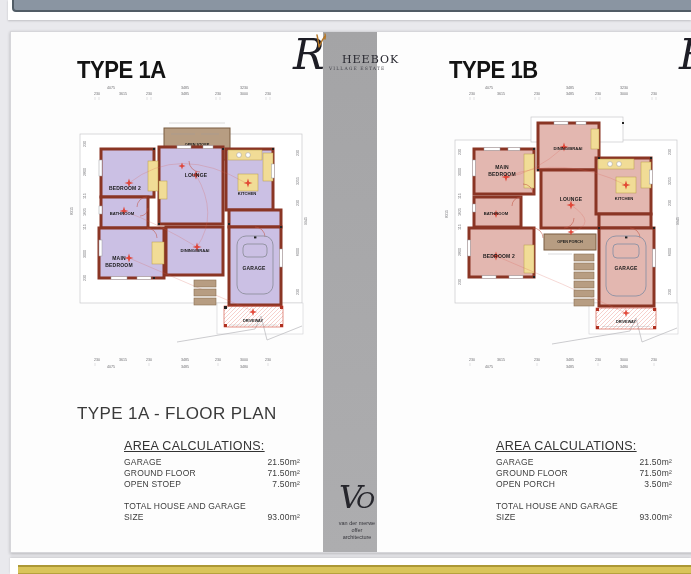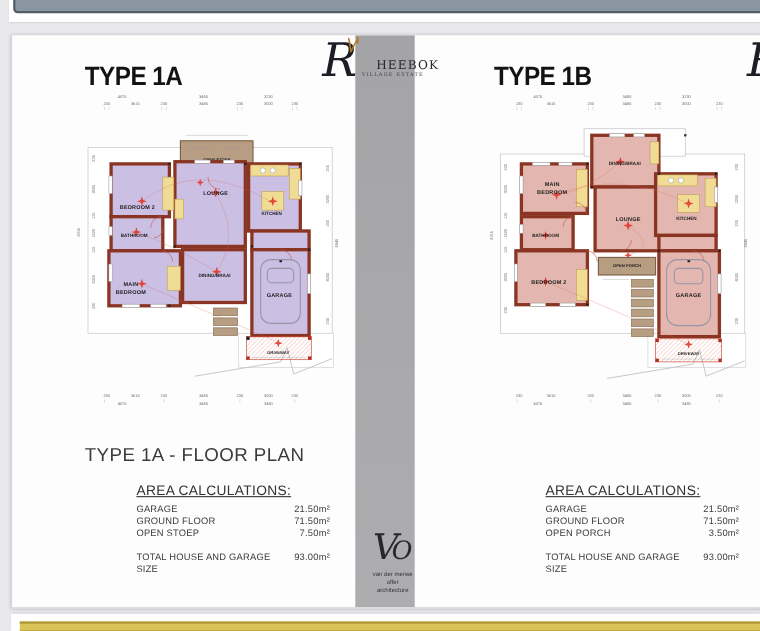--- a/index.html
+++ b/index.html
@@ -21,21 +21,21 @@
 
   .plan-caption{position:absolute;font-size:17px;color:#3a3a3a;letter-spacing:.4px;white-space:nowrap;}
   .cap-a{left:66px;top:372px;}
   .cap-b{left:438px;top:372px;}
 
   .area{position:absolute;width:176px;color:#3c3c3c;margin-left:48px;}
   .area-a{left:65px;top:407px;}
   .area-b{left:437px;top:407px;}
   .area-heading{font-size:12.5px;letter-spacing:.3px;text-decoration:underline;color:#333;margin-bottom:4px;white-space:nowrap;}
   .arow{display:flex;justify-content:space-between;font-size:8.5px;line-height:11px;letter-spacing:.2px;}
-  .arow.total{margin-top:11px;}
+  .arow.total{margin-top:11px;align-items:flex-end;}
 
   
   .logo-r{position:absolute;font-family:"DejaVu Serif",serif;font-style:italic;font-size:42px;line-height:42px;color:#1d1d25;top:2px;}
   .logo-r.a{left:282px;}
   .logo-r.b{left:668px;}
   .antler{position:absolute;top:1px;}
   .antler.a{left:305px;}
   .logo-name{position:absolute;left:317px;top:21px;font-family:"DejaVu Serif",serif;font-size:11px;letter-spacing:1px;color:#26262e;margin-left:14px;}
   .logo-sub{position:absolute;left:318px;top:34px;font-family:"DejaVu Serif",serif;font-size:4.5px;letter-spacing:1.1px;color:#3e3e46;}
 

